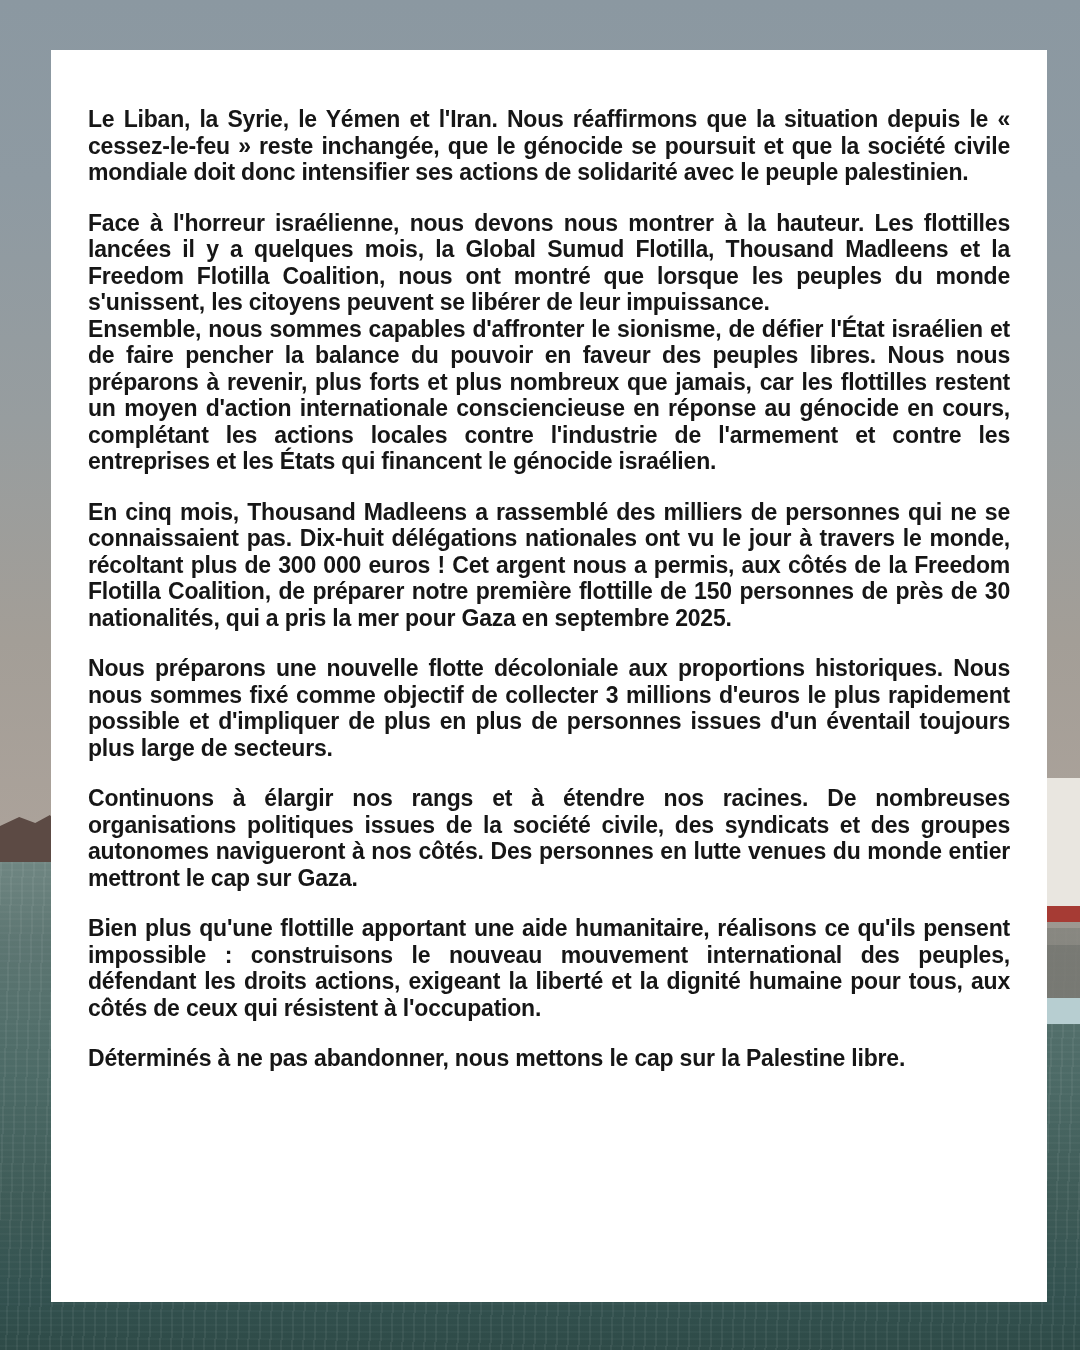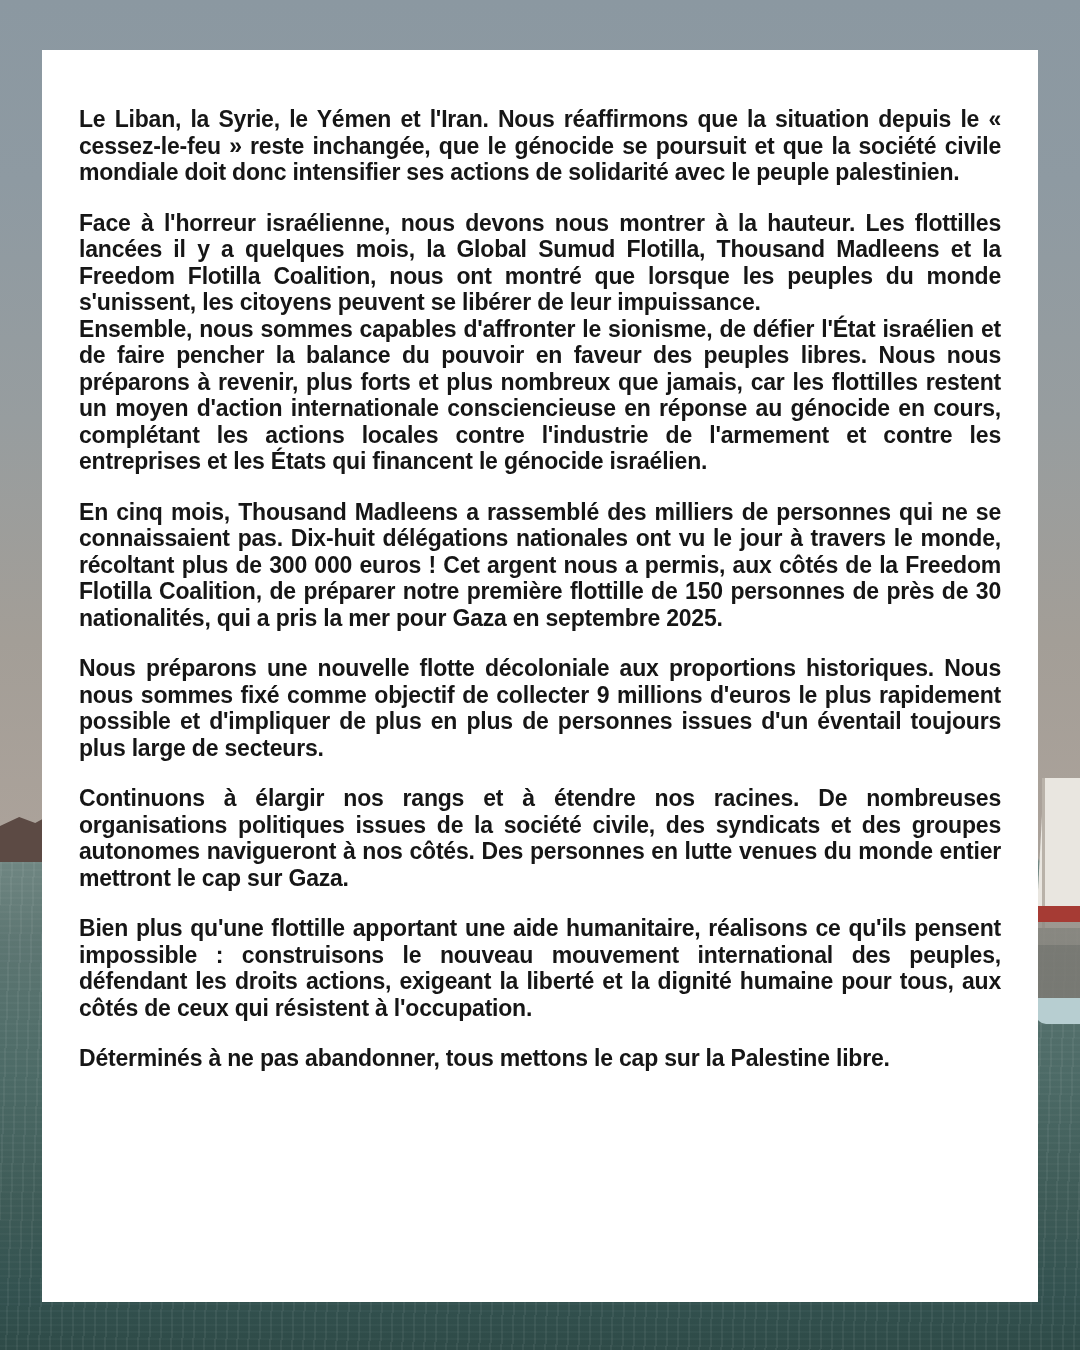--- a/index.html
+++ b/index.html
@@ -92,21 +92,21 @@
     position: absolute;
     left: 0; top: 220px;
     width: 44px; height: 26px;
     background: #b7ced1;
     border-radius: 0 0 0 10px;
   }
 
   
   .statement-card {
     position: absolute;
-    left: 42px; top: 50px;
+    left: 51px; top: 50px;
     width: 996px; height: 1252px;
     background: #ffffff;
     box-sizing: border-box;
     padding: 56px 37px 0 37px;
     overflow: hidden;
   }
   .statement-card p {
     margin: 0 0 24px 0;
     color: #161616;
     font-size: 23px;
@@ -132,17 +132,17 @@
     <div class="crew"></div>
     <div class="hull"></div>
   </div>
 </div>
 
 <div class="statement-card">
   <p>Le Liban, la Syrie, le Yémen et l'Iran. Nous réaffirmons que la situation depuis le « cessez-le-feu » reste inchangée, que le génocide se poursuit et que la société civile mondiale doit donc intensifier ses actions de solidarité avec le peuple palestinien.</p>
   <p class="tight">Face à l'horreur israélienne, nous devons nous montrer à la hauteur. Les flottilles lancées il y a quelques mois, la Global Sumud Flotilla, Thousand Madleens et la Freedom Flotilla Coalition, nous ont montré que lorsque les peuples du monde s'unissent, les citoyens peuvent se libérer de leur impuissance.</p>
   <p>Ensemble, nous sommes capables d'affronter le sionisme, de défier l'État israélien et de faire pencher la balance du pouvoir en faveur des peuples libres. Nous nous préparons à revenir, plus forts et plus nombreux que jamais, car les flottilles restent un moyen d'action internationale consciencieuse en réponse au génocide en cours, complétant les actions locales contre l'industrie de l'armement et contre les entreprises et les États qui financent le génocide israélien.</p>
   <p>En cinq mois, Thousand Madleens a rassemblé des milliers de personnes qui ne se connaissaient pas. Dix-huit délégations nationales ont vu le jour à travers le monde, récoltant plus de 300 000 euros ! Cet argent nous a permis, aux côtés de la Freedom Flotilla Coalition, de préparer notre première flottille de 150 personnes de près de 30 nationalités, qui a pris la mer pour Gaza en septembre 2025.</p>
-  <p>Nous préparons une nouvelle flotte décoloniale aux proportions historiques. Nous nous sommes fixé comme objectif de collecter 9 millions d'euros le plus rapidement possible et d'impliquer de plus en plus de personnes issues d'un éventail toujours plus large de secteurs.</p>
+  <p>Nous préparons une nouvelle flotte décoloniale aux proportions historiques. Nous nous sommes fixé comme objectif de collecter 3 millions d'euros le plus rapidement possible et d'impliquer de plus en plus de personnes issues d'un éventail toujours plus large de secteurs.</p>
   <p>Continuons à élargir nos rangs et à étendre nos racines. De nombreuses organisations politiques issues de la société civile, des syndicats et des groupes autonomes navigueront à nos côtés. Des personnes en lutte venues du monde entier mettront le cap sur Gaza.</p>
   <p>Bien plus qu'une flottille apportant une aide humanitaire, réalisons ce qu'ils pensent impossible : construisons le nouveau mouvement international des peuples, défendant les droits actions, exigeant la liberté et la dignité humaine pour tous, aux côtés de ceux qui résistent à l'occupation.</p>
-  <p>Déterminés à ne pas abandonner, tous mettons le cap sur la Palestine libre.</p>
+  <p>Déterminés à ne pas abandonner, nous mettons le cap sur la Palestine libre.</p>
 </div>
 
 </body></html>

